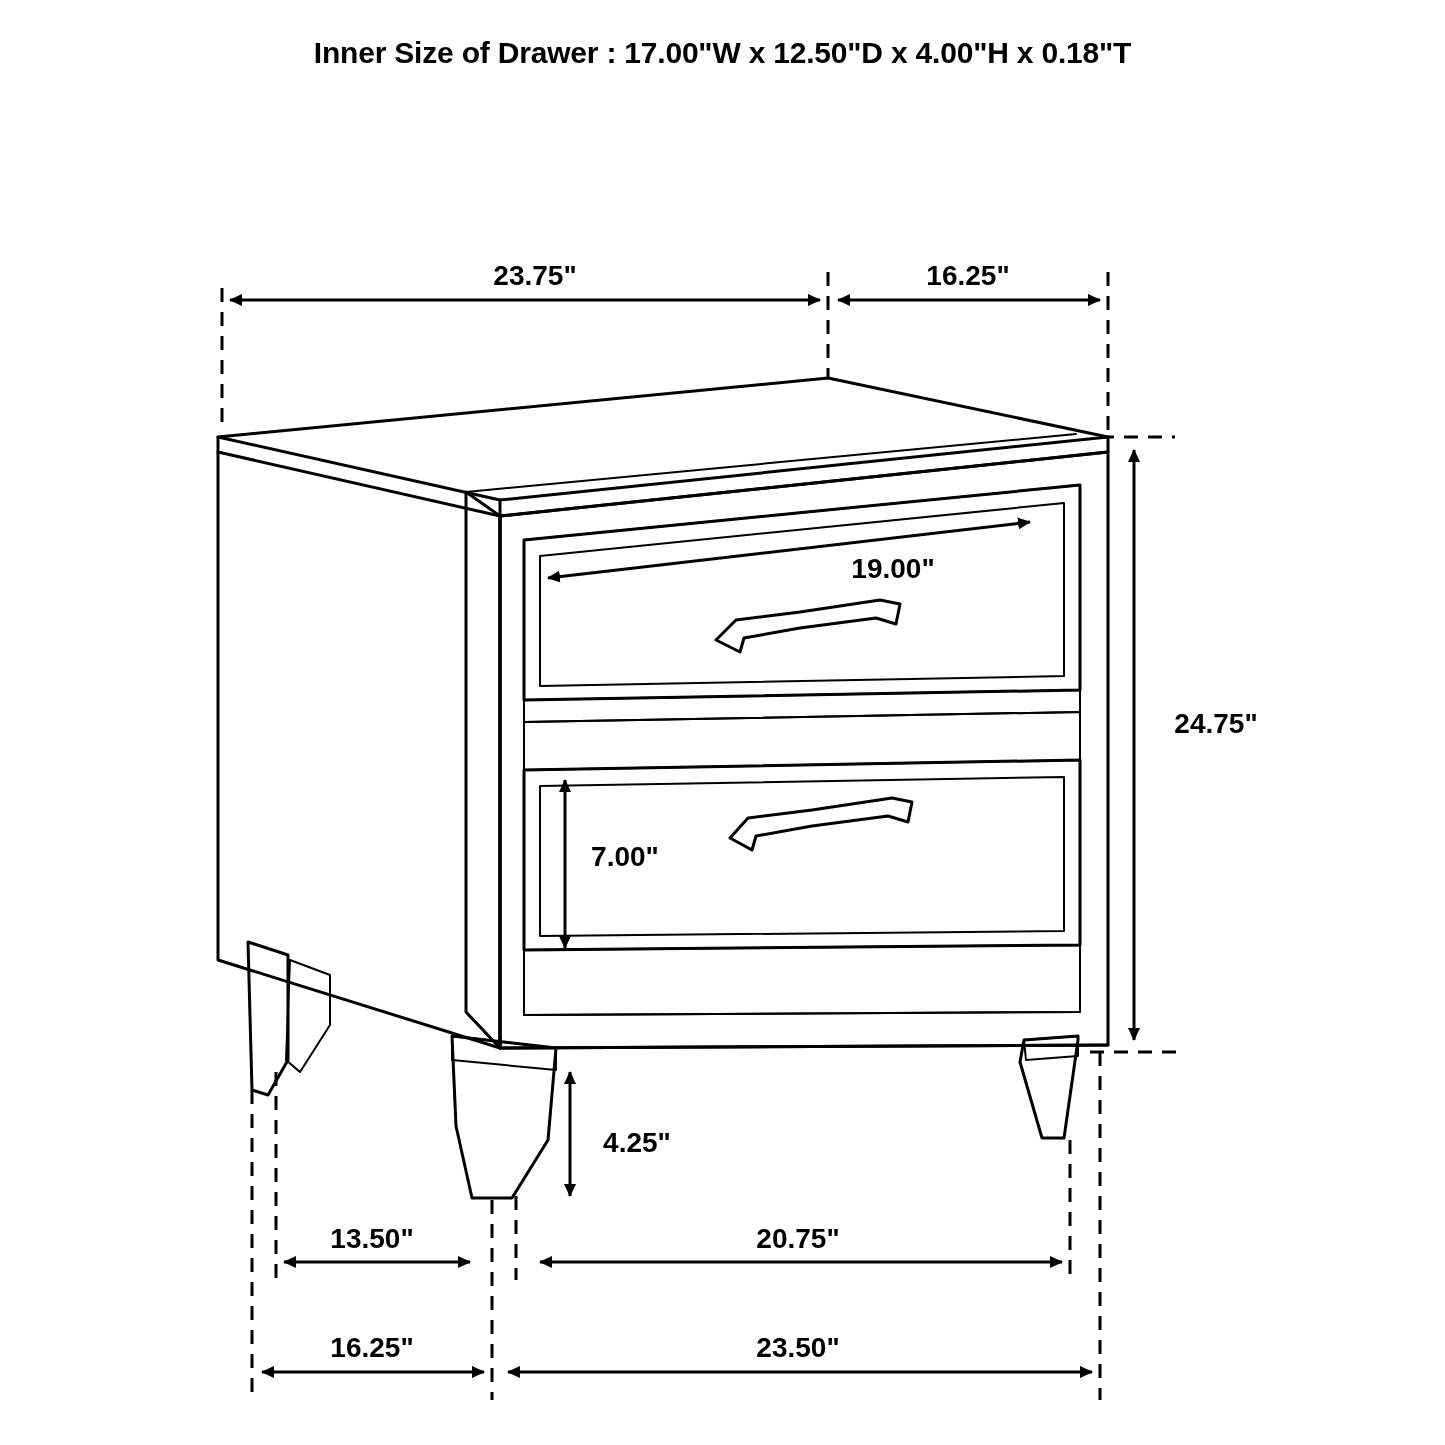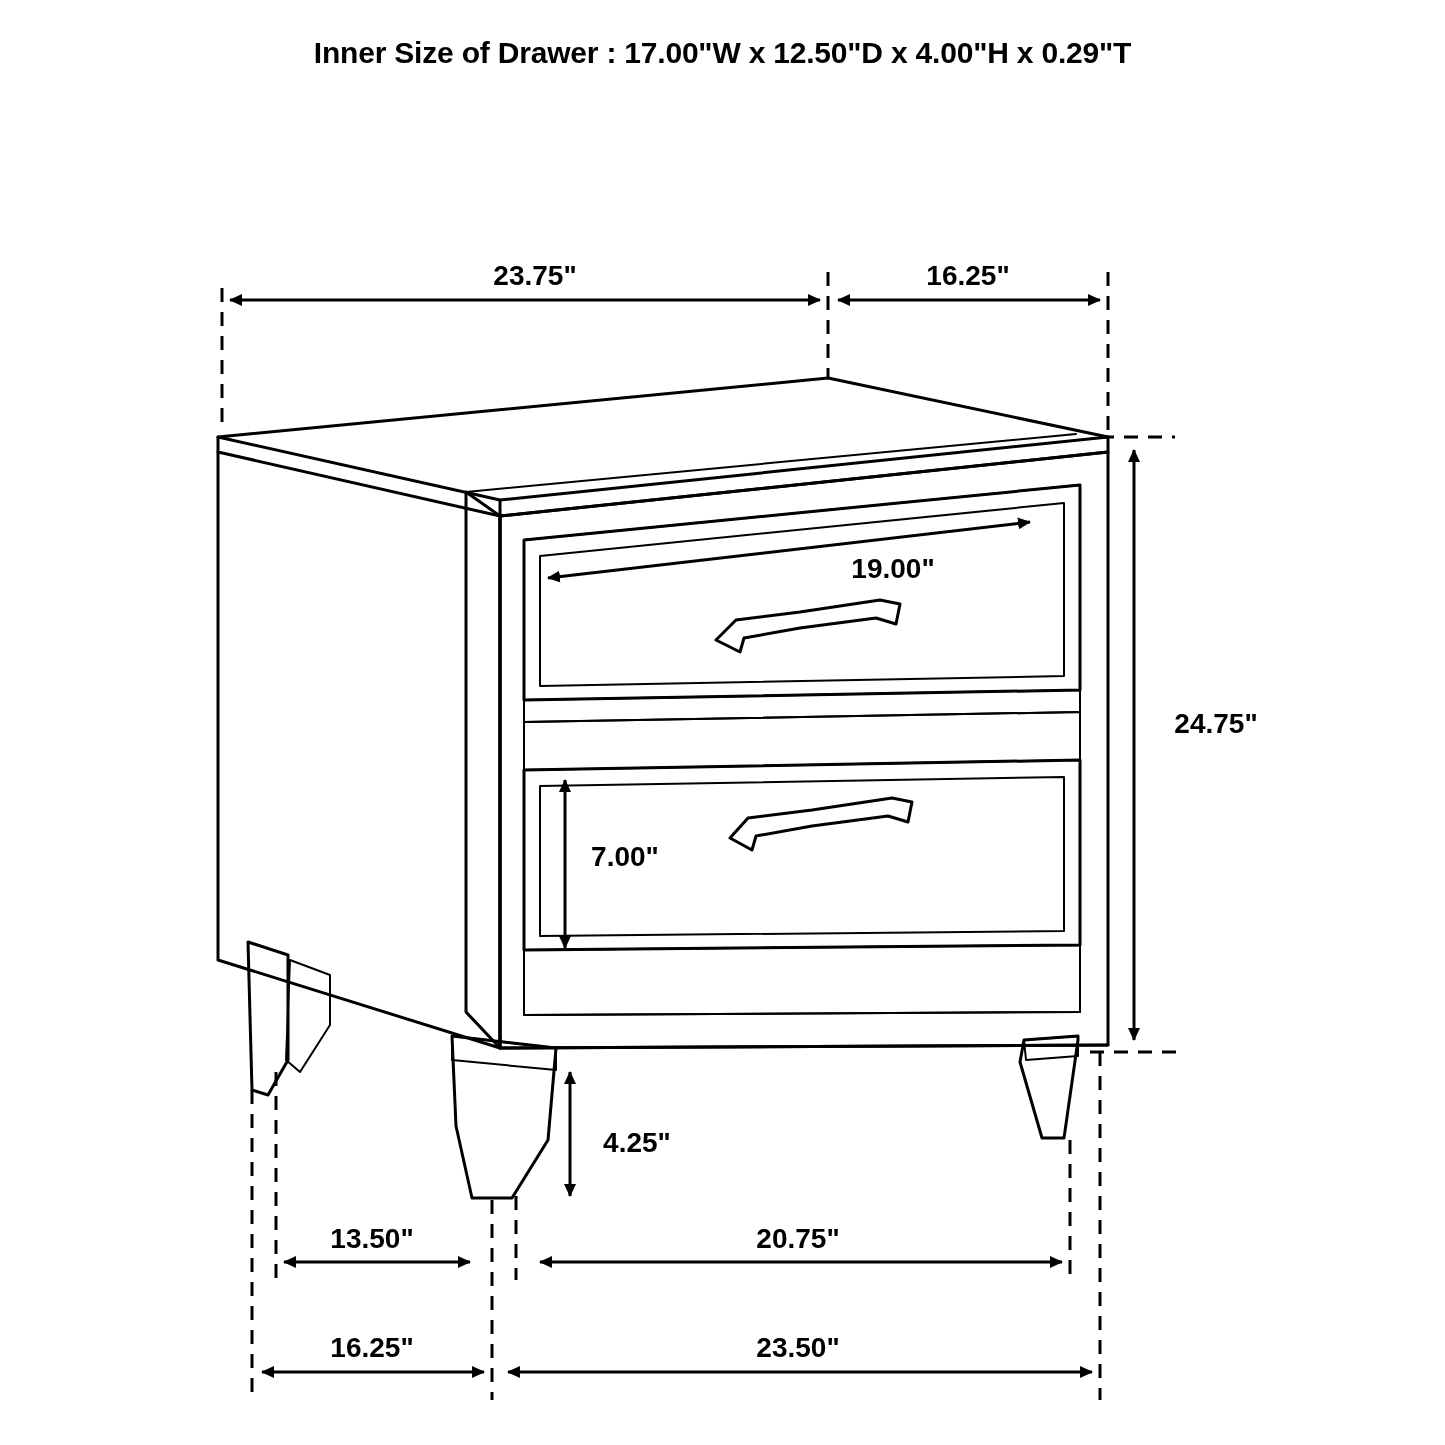--- a/index.html
+++ b/index.html
@@ -42,21 +42,21 @@
     font-size: 28px;
     font-weight: bold;
     fill: #000;
   }
 </style>
 </head>
 <body>
 
 <div id="stage">
 
-  <div id="title">Inner Size of Drawer : 17.00"W x 12.50"D x 4.00"H x 0.29"T</div>
+  <div id="title">Inner Size of Drawer : 17.00"W x 12.50"D x 4.00"H x 0.18"T</div>
 
   <svg class="diagram" viewBox="0 0 1445 1445">
     <defs>
       <marker id="arrEnd" markerWidth="14" markerHeight="12" refX="12" refY="6" orient="auto" markerUnits="userSpaceOnUse">
         <path d="M0,0 L13,6 L0,12 z" fill="#000"></path>
       </marker>
       <marker id="arrStart" markerWidth="14" markerHeight="12" refX="2" refY="6" orient="auto" markerUnits="userSpaceOnUse">
         <path d="M14,0 L1,6 L14,12 z" fill="#000"></path>
       </marker>
     </defs>

